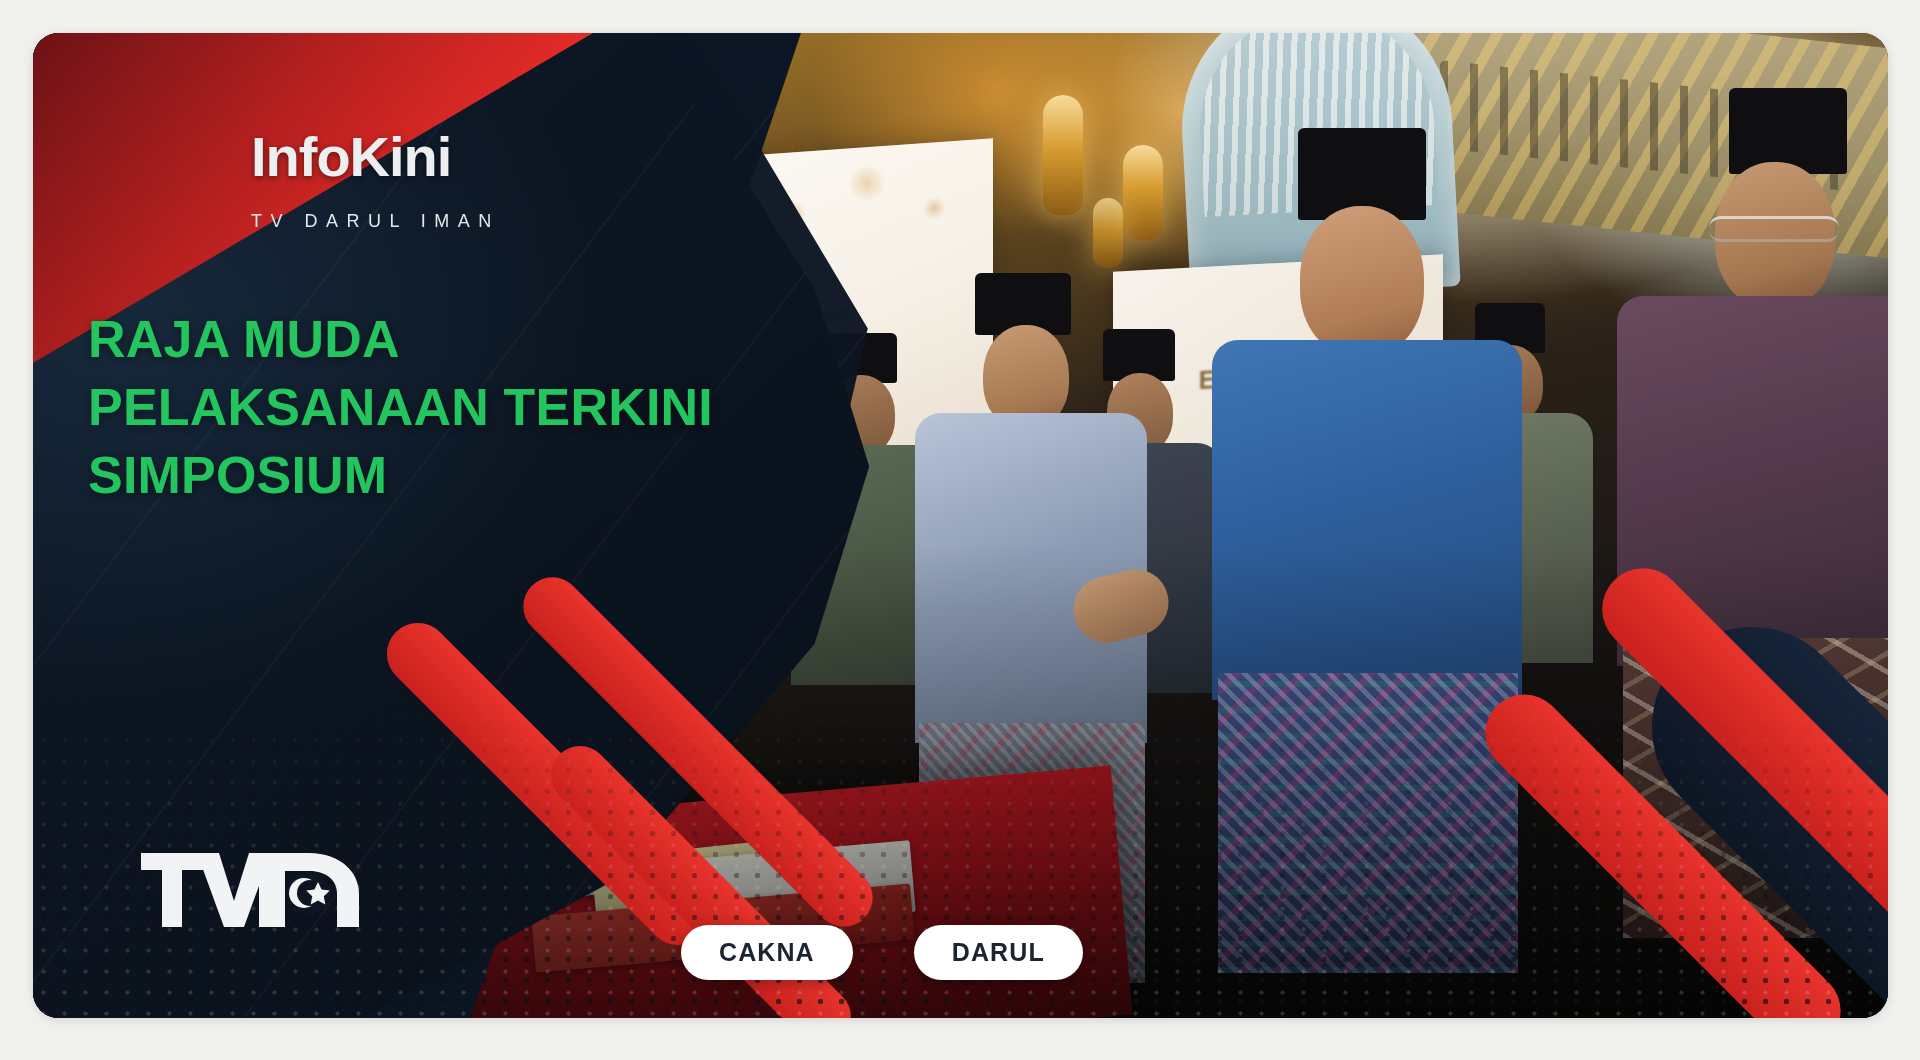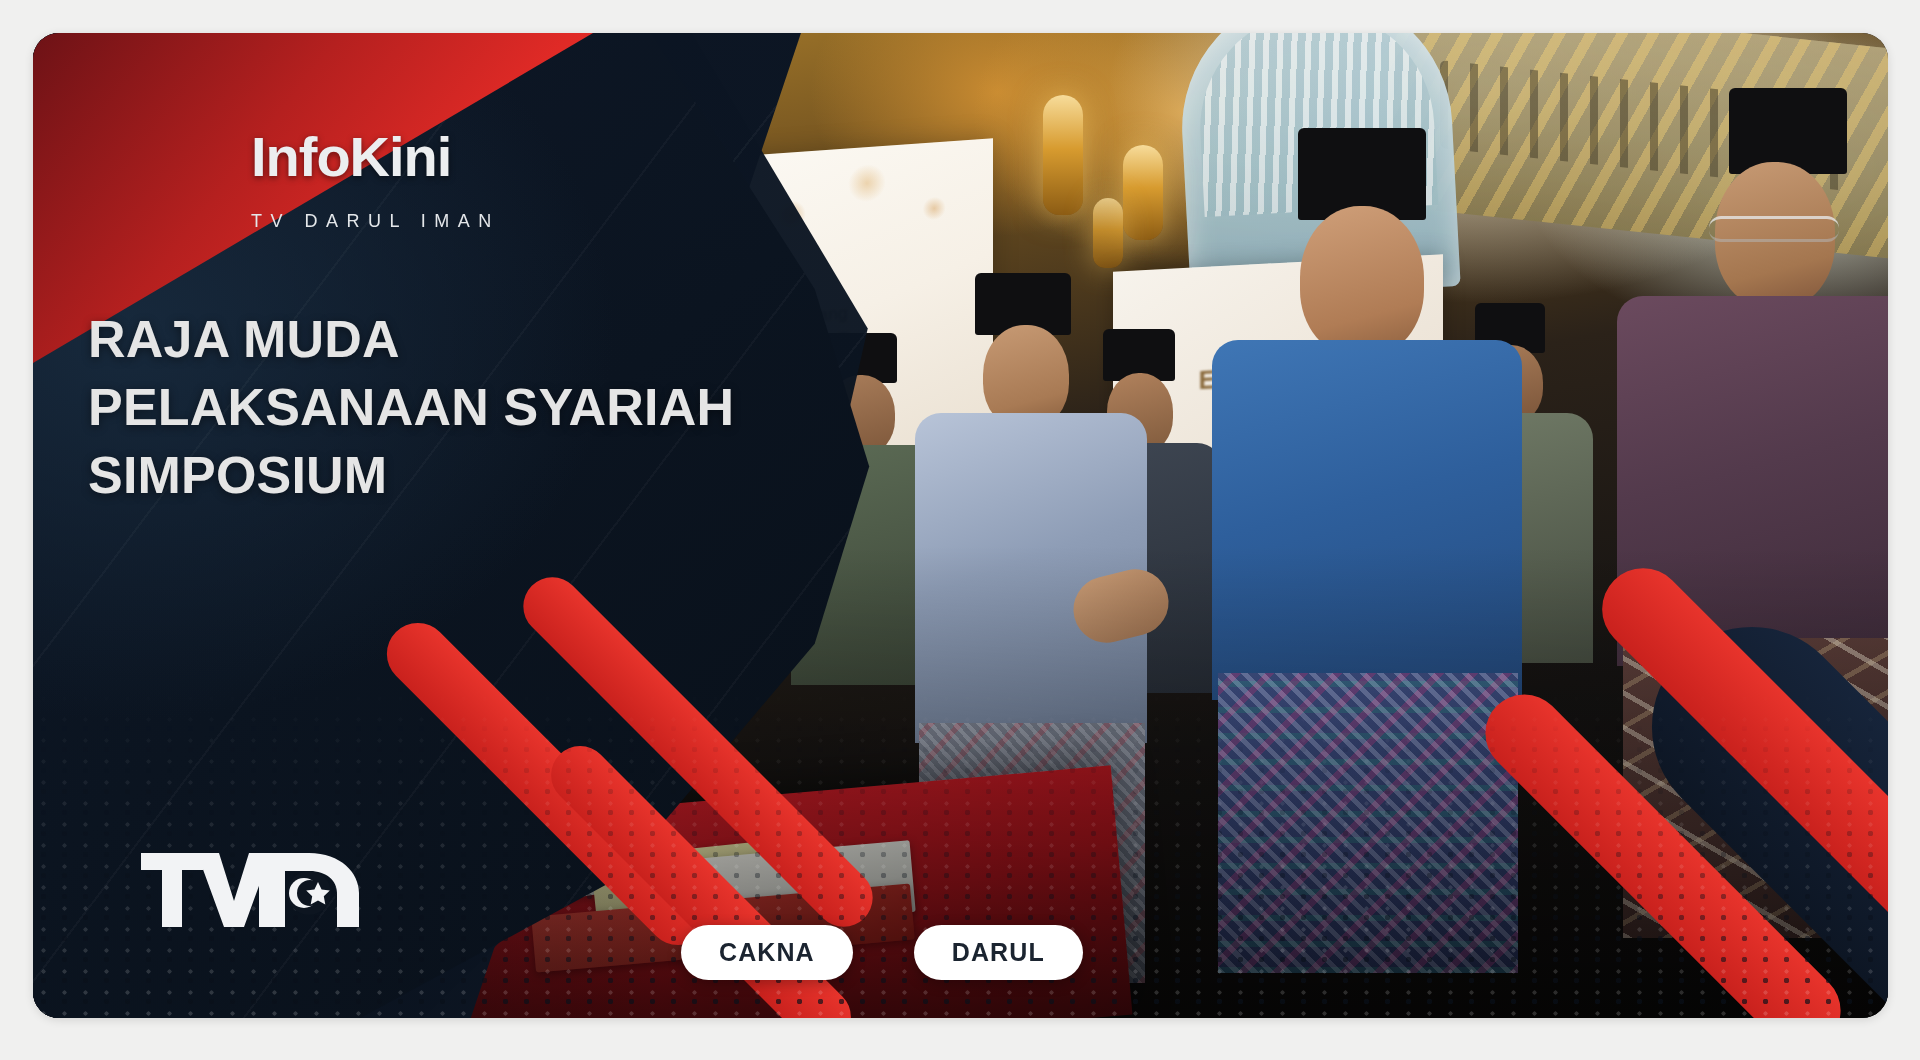--- a/index.html
+++ b/index.html
@@ -338,21 +338,21 @@
   }
   .brand-sub{
     margin-top:26px;
     font-size:18px; letter-spacing:8.5px; font-weight:400;
     color:#e4e7ea;
   }
 
   
   .headline{
     position:absolute; left:55px; top:272px; width:700px;
-    color:#e5e5e5;
+    color:#22c55e;
     font-size:52px;
     font-weight:700;
     line-height:1.31;
     letter-spacing:.2px;
     text-shadow: 0 2px 10px rgba(0,0,0,.45);
   }
   .headline .ln{ display:block; white-space:nowrap; }
 
   
   .tvdi{
@@ -484,21 +484,21 @@
     <div class="halftone-dark"></div>
     <div class="halftone"></div>
 
     <div class="brand">
       <div class="brand-name">InfoKini</div>
       <div class="brand-sub">TV DARUL IMAN</div>
     </div>
 
     <div class="headline">
       <span class="ln">RAJA MUDA</span>
-      <span class="ln">PELAKSANAAN SYARIAH</span>
+      <span class="ln">PELAKSANAAN TERKINI</span>
       <span class="ln">SIMPOSIUM</span>
     </div>
 
     <div class="tvdi">
       <svg viewBox="0 0 230 82" width="230" height="82">
         <g fill="#f2f3f5">
 
           <path d="M0 0 H62 V17 H41 V74 H21 V17 H0 Z"></path>
 
           <path d="M56 0 H78 L93 48 L108 0 H130 L103 74 H83 Z"></path>

